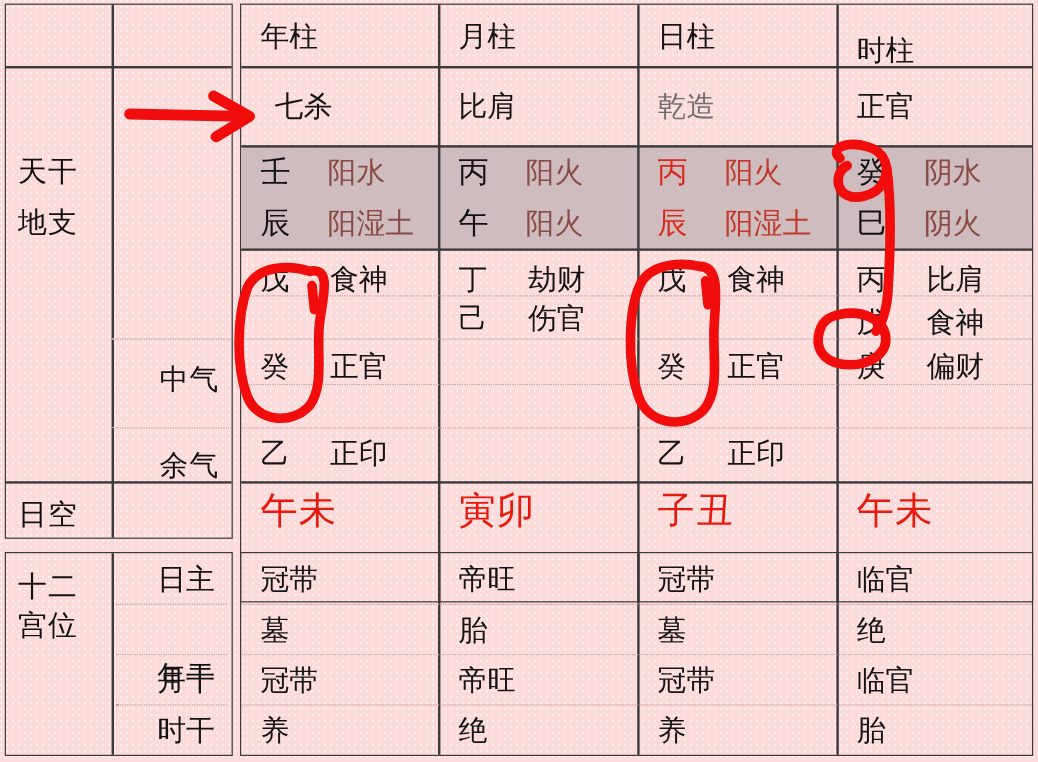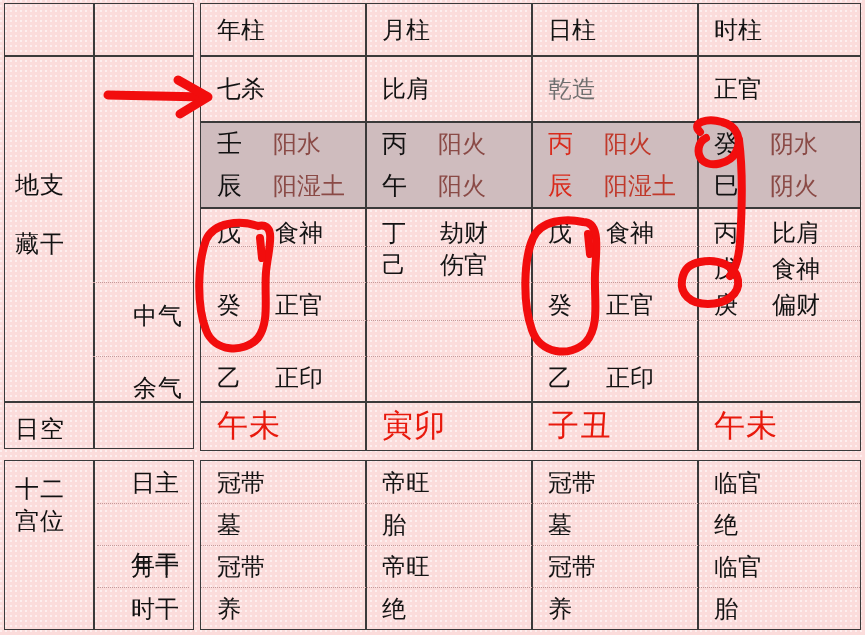--- a/index.html
+++ b/index.html
@@ -86,21 +86,21 @@
     height: 0;
     border-top: 1.5px dotted #c49b9b;
   }
 
   
   .grid {
     position: absolute;
     left: 200px;
     top: 3px;
     width: 661px;
-    height: 448px;
+    height: 499px;
     border: 1.5px solid #3a3a3a;
     box-sizing: border-box;
   }
   .col-sep {
     position: absolute;
     top: 0;
     bottom: 0;
     width: 1.5px;
     background: #3a3a3a;
   }
@@ -279,28 +279,28 @@
       <div class="left-sub"></div>
 
       <div class="lp-divider" style="top:51px;"></div>
 
       <div class="lp-divider" style="top:397px;"></div>
 
       <div class="lp-dotted" style="top:278px;"></div>
       <div class="lp-dotted" style="top:352px;"></div>
 
 
+      <div class="lp-row" style="top:119px;height:40px;padding-left:10px;">
+        <span class="lp-label">天干</span>
+      </div>
 
       <div class="lp-row" style="top:161px;height:40px;padding-left:10px;">
         <span class="lp-label">地支</span>
       </div>
 
-      <div class="lp-row" style="top:218px;height:44px;padding-left:10px;">
-        <span class="lp-label">藏干</span>
-      </div>
 
       <div class="lp-row" style="top:403px;height:44px;padding-left:10px;">
         <span class="lp-label">日空</span>
       </div>
 
       <div class="lp-row" style="left:88px;width:102px;top:362px;height:44px;justify-content:flex-end;padding-right:12px;">
         <span class="lp-label">余气</span>
       </div>
       <div class="lp-row" style="left:88px;width:102px;top:290px;height:44px;justify-content:flex-end;padding-right:12px;">
         <span class="lp-label">中气</span>
@@ -327,25 +327,25 @@
 
       <div class="gcell" style="left:0;top:0;width:164px;height:51px;">
         <span class="t">年柱</span>
       </div>
       <div class="gcell" style="left:165px;top:0;width:165px;height:51px;">
         <span class="t">月柱</span>
       </div>
       <div class="gcell" style="left:331px;top:0;width:165px;height:51px;">
         <span class="t">日柱</span>
       </div>
-      <div class="gcell" style="left:497px;top:0;width:162px;height:51px;font-family:Liberation Mono, monospace;">
+      <div class="gcell" style="left:497px;top:12px;width:162px;height:51px;font-family:Liberation Mono, monospace;">
         <span class="t">时柱</span>
       </div>
 
-      <div class="gcell" style="left:0;top:52px;width:164px;height:65px;font-family:Liberation Mono, monospace;">
+      <div class="gcell" style="left:12px;top:52px;width:164px;height:65px;font-family:Liberation Mono, monospace;">
         <span class="t">七杀</span>
       </div>
       <div class="gcell" style="left:165px;top:52px;width:165px;height:65px;">
         <span class="t">比肩</span>
       </div>
       <div class="gcell" style="left:331px;top:52px;width:165px;height:65px;">
         <span class="t gray-text">乾造</span>
       </div>
       <div class="gcell" style="left:497px;top:52px;width:162px;height:65px;">
         <span class="t">正官</span>

